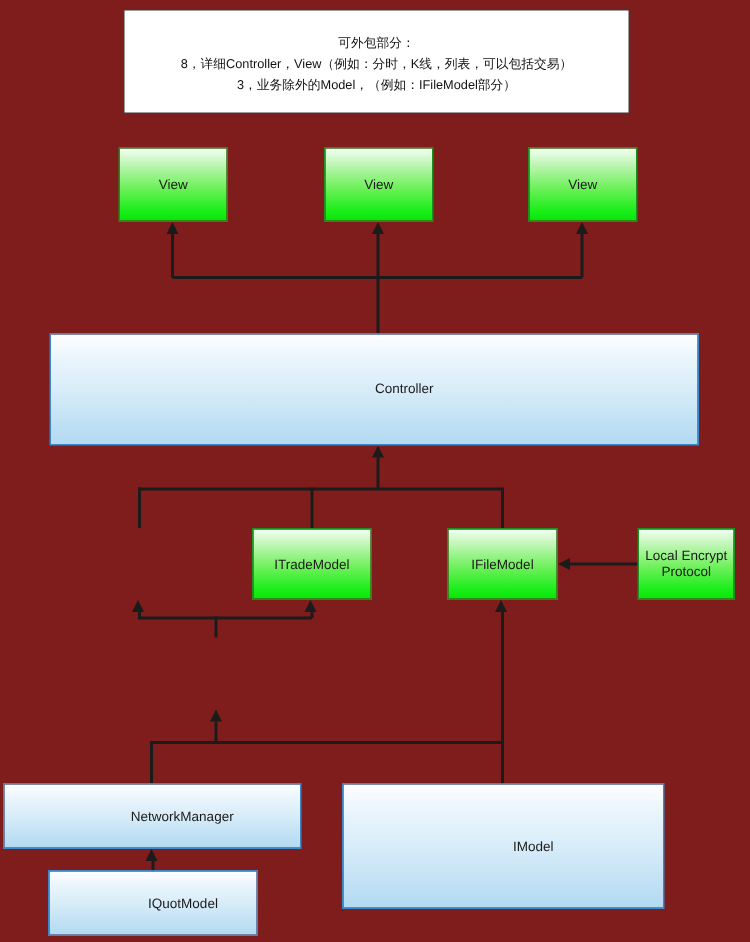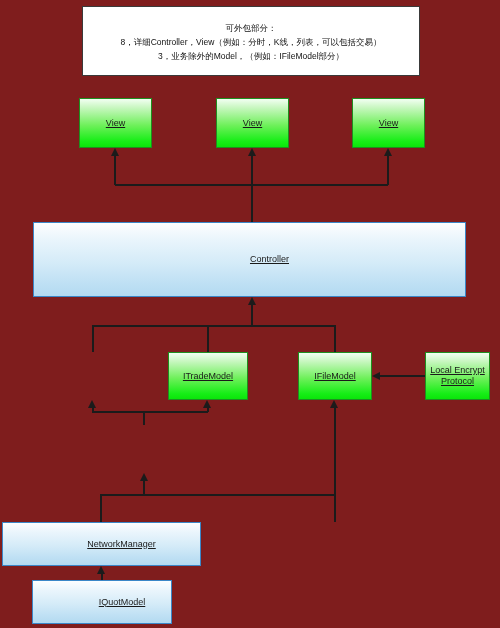--- a/index.html
+++ b/index.html
@@ -36,21 +36,21 @@
     box-sizing: border-box;
     display: flex;
     align-items: center;
     justify-content: center;
     text-align: center;
     color: #1a1a1a;
     font-size: 9px;
     line-height: 11px;
     padding: 2px;
   }
-  .node .lbl { display: block; text-decoration: underline; }
+  .node .lbl { display: block; }
 
   .green {
     border: 1.5px solid #1f8f1f;
     background: linear-gradient(to bottom,
         #f2fff2 0%,
         #c8f7c0 18%,
         #6ef05a 55%,
         #17ee17 88%,
         #0ae60a 100%);
   }
@@ -170,14 +170,17 @@
 
 
   <div class="node blue" style="left:2px; top:522px; width:199px; height:44px;">
     <span class="lbl">NetworkManager</span>
   </div>
 
   <div class="node blue" style="left:32px; top:580px; width:140px; height:44px;">
     <span class="lbl">IQuotModel</span>
   </div>
 
+  <div class="node blue" style="left:228px; top:522px; width:215px; height:84px;">
+    <span class="lbl">IModel</span>
+  </div>
 
 </div>
 
 </body></html>

